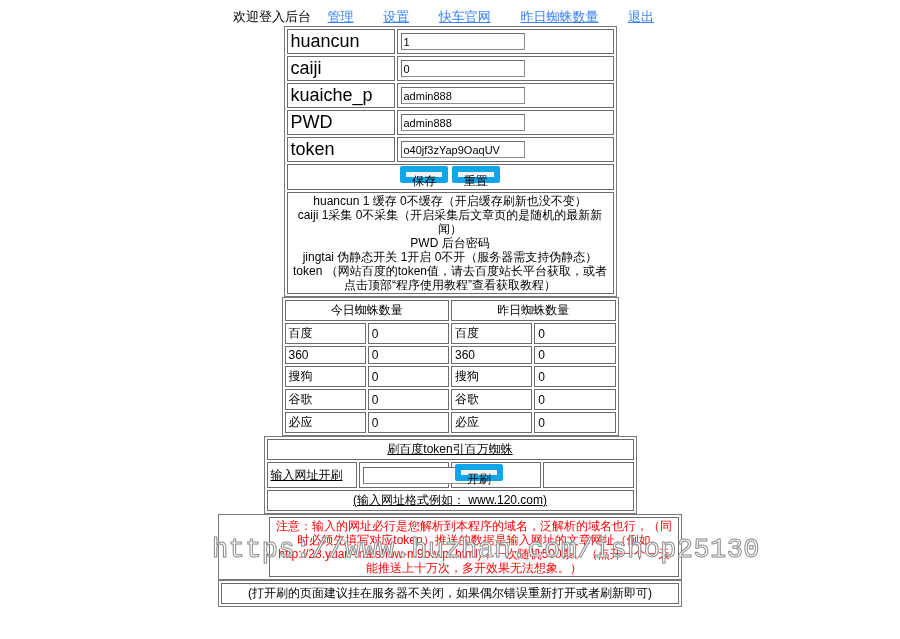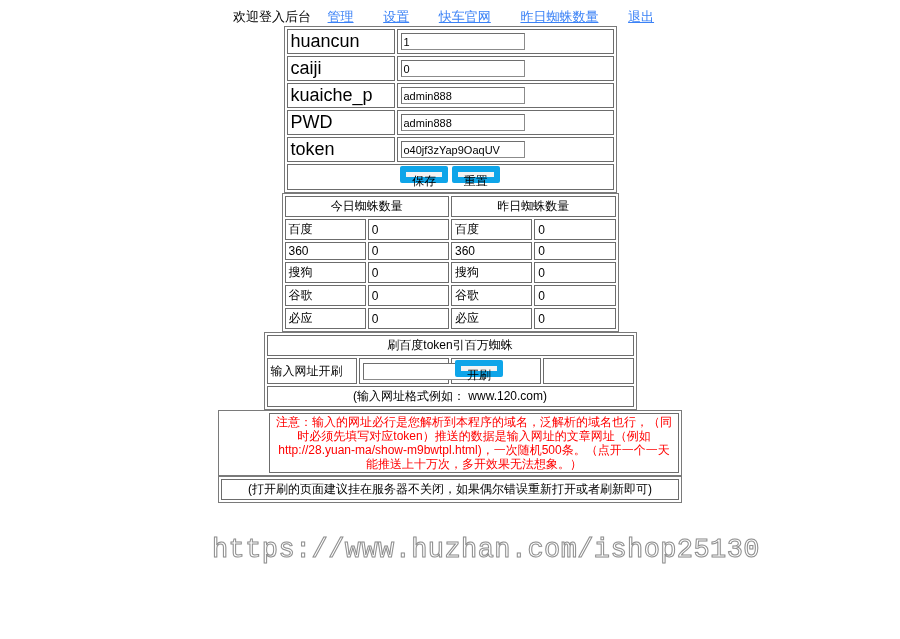--- a/index.html
+++ b/index.html
@@ -59,21 +59,21 @@
     padding:1px 6px;
     height:17px;
     cursor:pointer;
   }
   .center{text-align:center;}
   .notes-cell{line-height:14px;padding:3px 2px;}
   .t-spiders{width:337px;margin-top:14px;table-layout:fixed;}
   .t-spiders td.name{width:118px;}
   .t-spiders td.name2{width:120px;}
   .t-spiders td.val{width:42px;}
-  .t-push{width:373px;margin-top:18px;table-layout:fixed;}
+  .t-push{width:373px;margin-top:18px;table-layout:fixed;text-decoration:underline;}
   .t-push td.lbl{width:118px;margin-top:11px;}
   .t-push td.inp{width:122px;}
   .t-push td.btncell{width:32px;}
   .t-push input{
     width:116px;height:13px;
     border:1px solid #8b8b8b;
     border-top-color:#6e6e6e;border-left-color:#6e6e6e;
     font-size:11px;padding:1px 2px;
   }
   .t-notice{width:464px;margin-top:2px;padding-left:48px;}
@@ -129,20 +129,29 @@
     <tr>
       <td class="lbl">token</td>
       <td><input type="text" value="o40jf3zYap9OaqUV" style=""></td>
     </tr>
     <tr>
       <td colspan="2" class="center">
         <button class="btn">保存</button>
         <button class="btn">重置</button>
       </td>
     </tr>
+    <tr>
+      <td colspan="2" class="center notes-cell">
+        <div>huancun 1 缓存 0不缓存（开启缓存刷新也没不变）</div>
+        <div>caiji 1采集 0不采集（开启采集后文章页的是随机的最新新闻）</div>
+        <div>PWD 后台密码</div>
+        <div>jingtai 伪静态开关 1开启 0不开（服务器需支持伪静态）</div>
+        <div>token （网站百度的token值，请去百度站长平台获取，或者点击顶部“程序使用教程”查看获取教程）</div>
+      </td>
+    </tr>
   </tbody>
     </table>
 
   <table class="tbl t-spiders">
     <tbody>
         <tr>
       <td colspan="2" class="center">今日蜘蛛数量</td>
       <td colspan="2" class="center">昨日蜘蛛数量</td>
     </tr>
     <tr>

